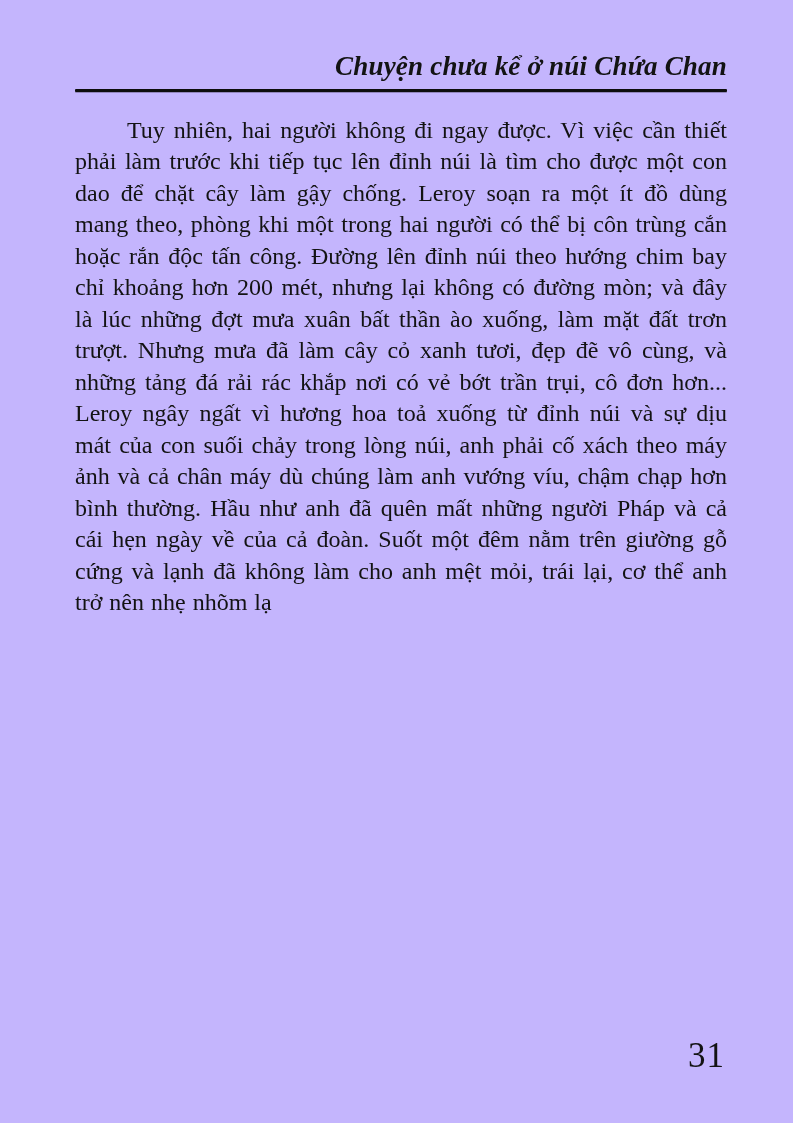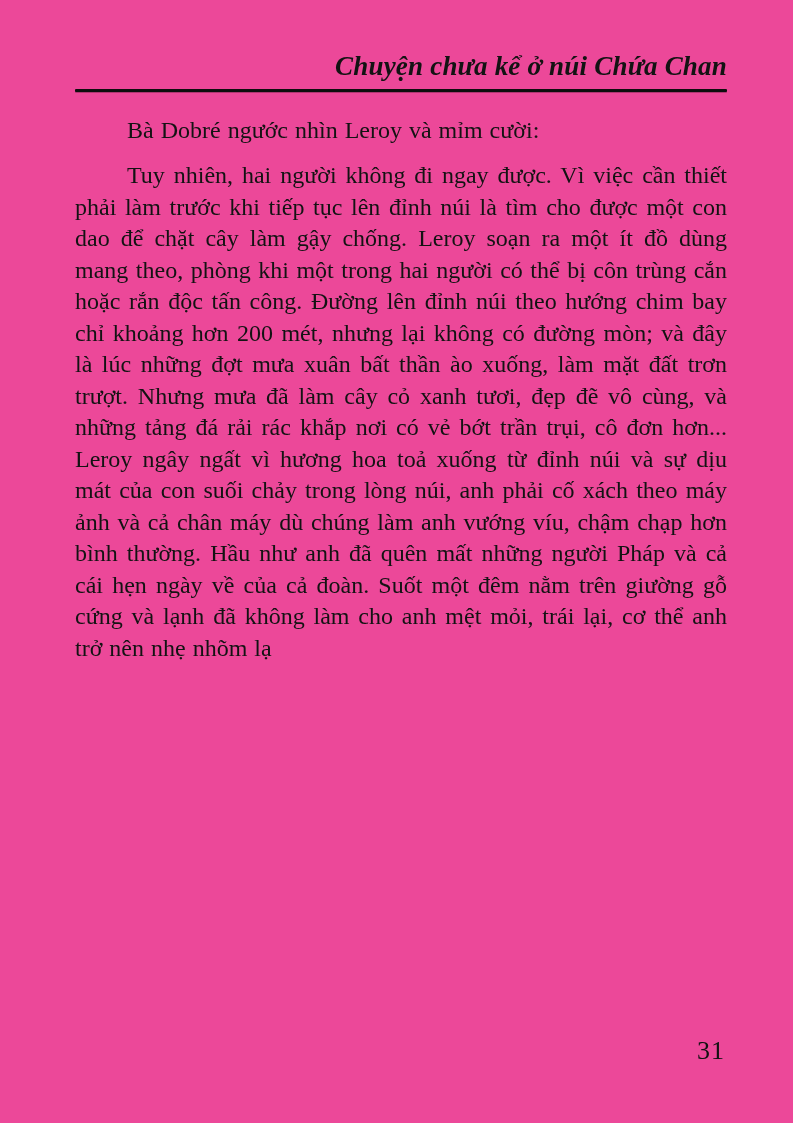--- a/index.html
+++ b/index.html
@@ -5,21 +5,21 @@
   html, body {
     margin: 0;
     padding: 0;
     background: #e9e9e7;
   }
   .scan-page {
     position: relative;
     width: 793px;
     height: 1123px;
     margin: 0 auto;
-    background: #ec4899;
+    background: #c4b5fd;
     color: #131313;
     font-family: "Liberation Serif", "DejaVu Serif", serif;
     overflow: hidden;
     box-sizing: border-box;
   }
   .content {
     position: absolute;
     left: 75px;
     top: 0;
     width: 652px;
@@ -50,36 +50,35 @@
     font-size: 24px;
     line-height: 31.5px;
     text-align: justify;
     text-indent: 52px;
     word-spacing: 1px;
   }
   .page-number {
     position: absolute;
     right: 68px;
     top: 1036px;
-    font-size: 26px;
+    font-size: 35px;
     letter-spacing: 1px;
   }
 </style>
 </head>
 <body>
 
 <div class="scan-page">
   <div class="content">
 
     <div class="running-header">Chuyện chưa kể ở núi Chứa Chan</div>
 
     <div class="header-rule"></div>
 
     <div class="page-body">
 
-        <p>Bà Dobré ngước nhìn Leroy và mỉm cười:</p>
         <p>Tuy nhiên, hai người không đi ngay được. Vì việc cần thiết phải làm trước khi tiếp tục lên đỉnh núi là tìm cho được một con dao để chặt cây làm gậy chống. Leroy soạn ra một ít đồ dùng mang theo, phòng khi một trong hai người có thể bị côn trùng cắn hoặc rắn độc tấn công. Đường lên đỉnh núi theo hướng chim bay chỉ khoảng hơn 200 mét, nhưng lại không có đường mòn; và đây là lúc những đợt mưa xuân bất thần ào xuống, làm mặt đất trơn trượt. Nhưng mưa đã làm cây cỏ xanh tươi, đẹp đẽ vô cùng, và những tảng đá rải rác khắp nơi có vẻ bớt trần trụi, cô đơn hơn... Leroy ngây ngất vì hương hoa toả xuống từ đỉnh núi và sự dịu mát của con suối chảy trong lòng núi, anh phải cố xách theo máy ảnh và cả chân máy dù chúng làm anh vướng víu, chậm chạp hơn bình thường. Hầu như anh đã quên mất những người Pháp và cả cái hẹn ngày về của cả đoàn. Suốt một đêm nằm trên giường gỗ cứng và lạnh đã không làm cho anh mệt mỏi, trái lại, cơ thể anh trở nên nhẹ nhõm lạ</p>
       </div>
 
   </div>
 
   <div class="page-number">31</div>
 </div>
 
 </body></html>

